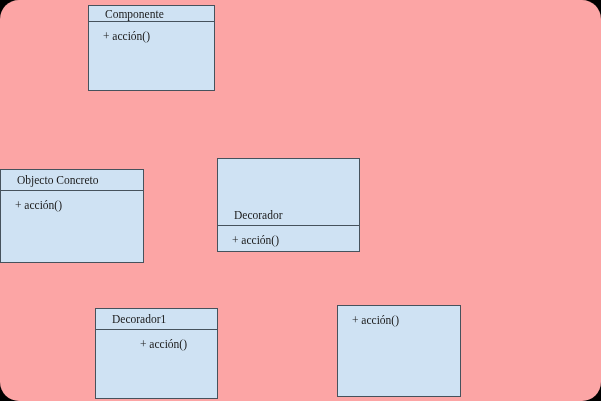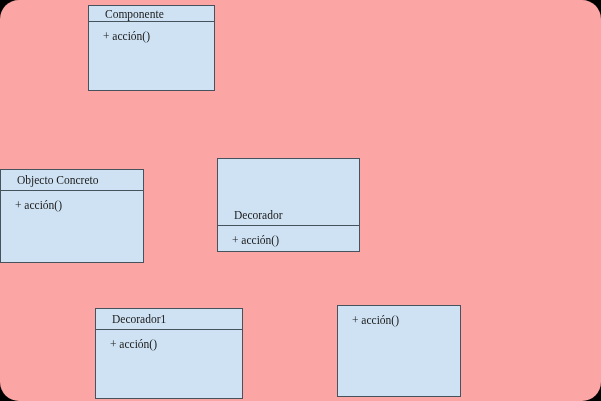--- a/index.html
+++ b/index.html
@@ -37,21 +37,21 @@
     padding: 8px 0 0 14px;
     white-space: nowrap;
   }
   
   .pos-componente      { left: 88px;  top: 5px;   width: 127px; height: 86px; }
   .pos-componente      .uml-title { height: 16px; }
   .pos-objecto         { left: 0;   top: 158px; width: 144px; height: 94px; margin-top: 11px; }
   .pos-objecto         .uml-title { height: 21px; }
   .pos-decorador       { left: 217px; top: 158px; width: 143px; height: 94px; }
   .pos-decorador       .uml-title { height: 21px; margin-top: 46px; }
-  .pos-decorador1      { left: 95px;  top: 308px; width: 148px; height: 91px; }
+  .pos-decorador1      { left: 95px;  top: 308px; width: 123px; height: 91px; text-align: center; }
   .pos-decorador1      .uml-title { height: 21px; }
   .pos-decorador2      { left: 337px; top: 305px; width: 124px; height: 92px; }
   .pos-decorador2      .uml-title { height: 20px; }
 </style>
 </head>
 <body>
 
 <div id="canvas">
 
   <div class="uml-class pos-componente">

